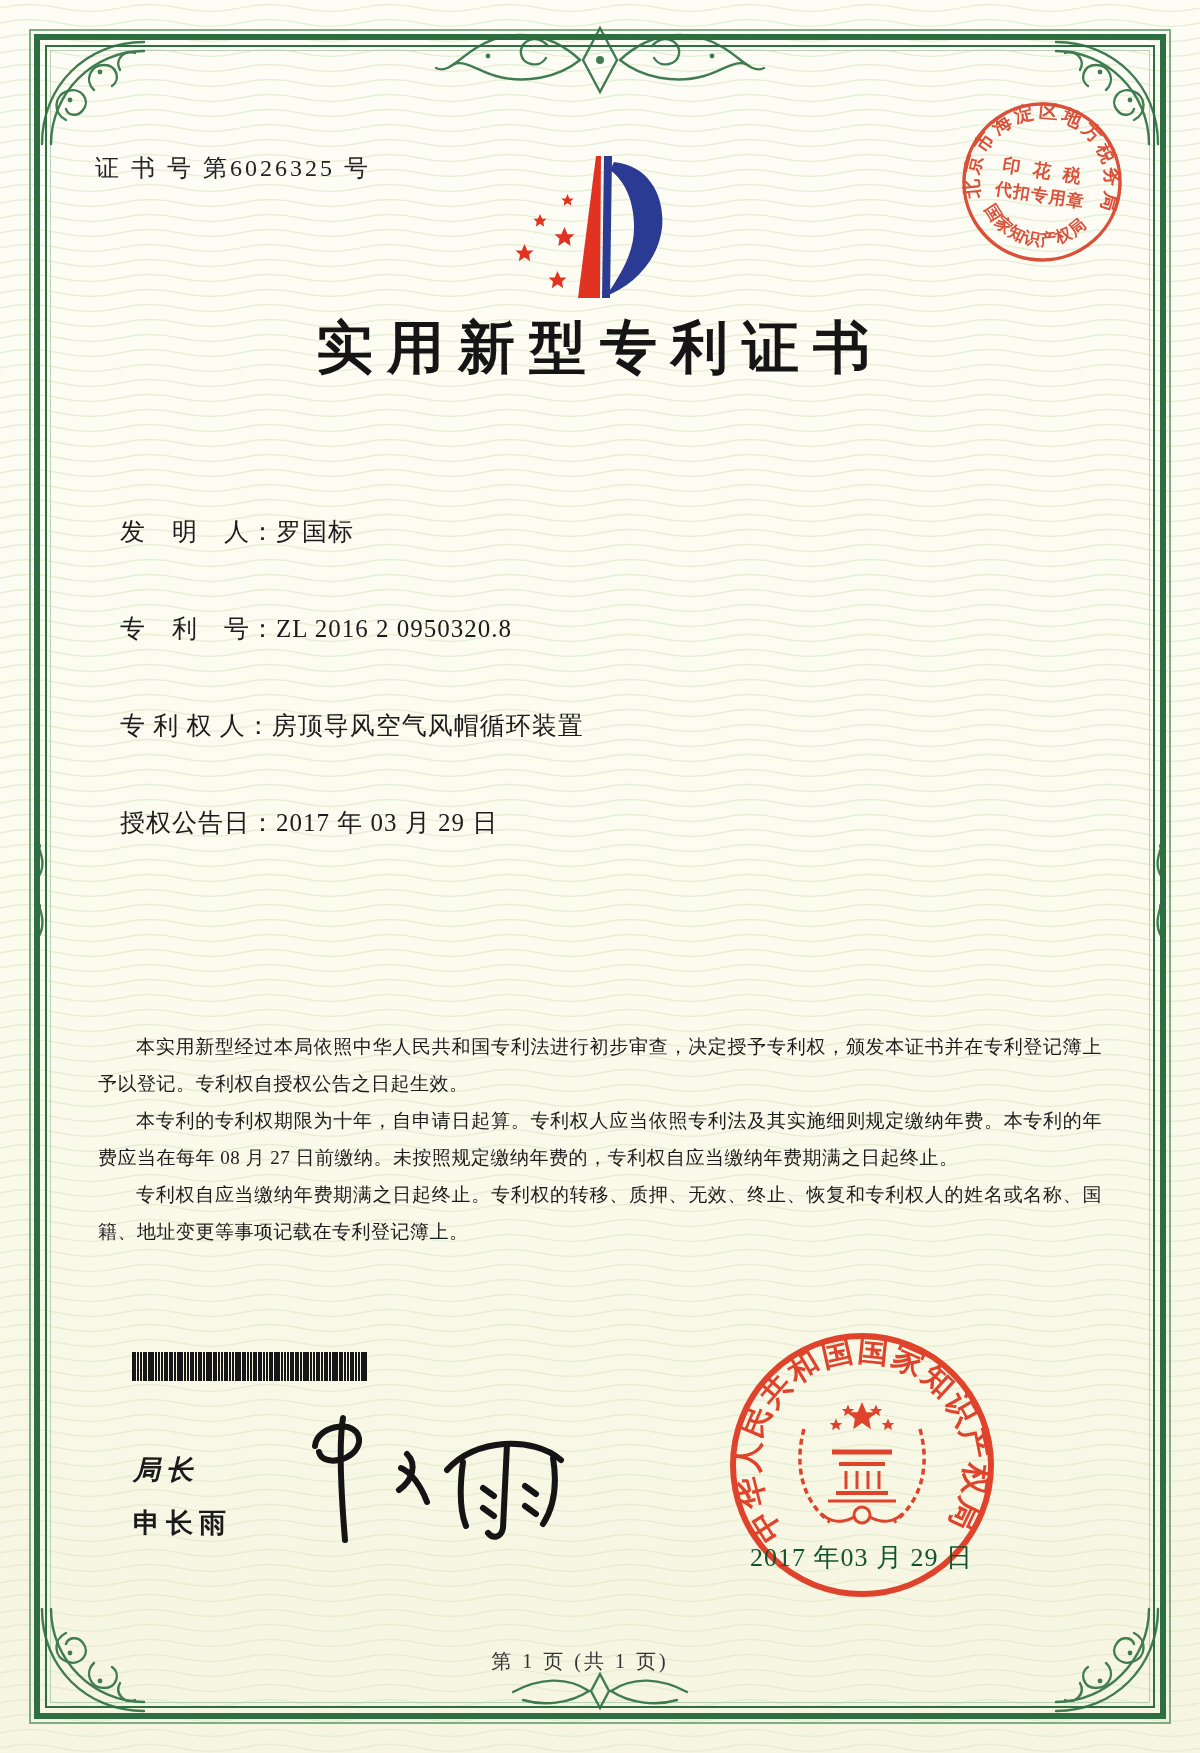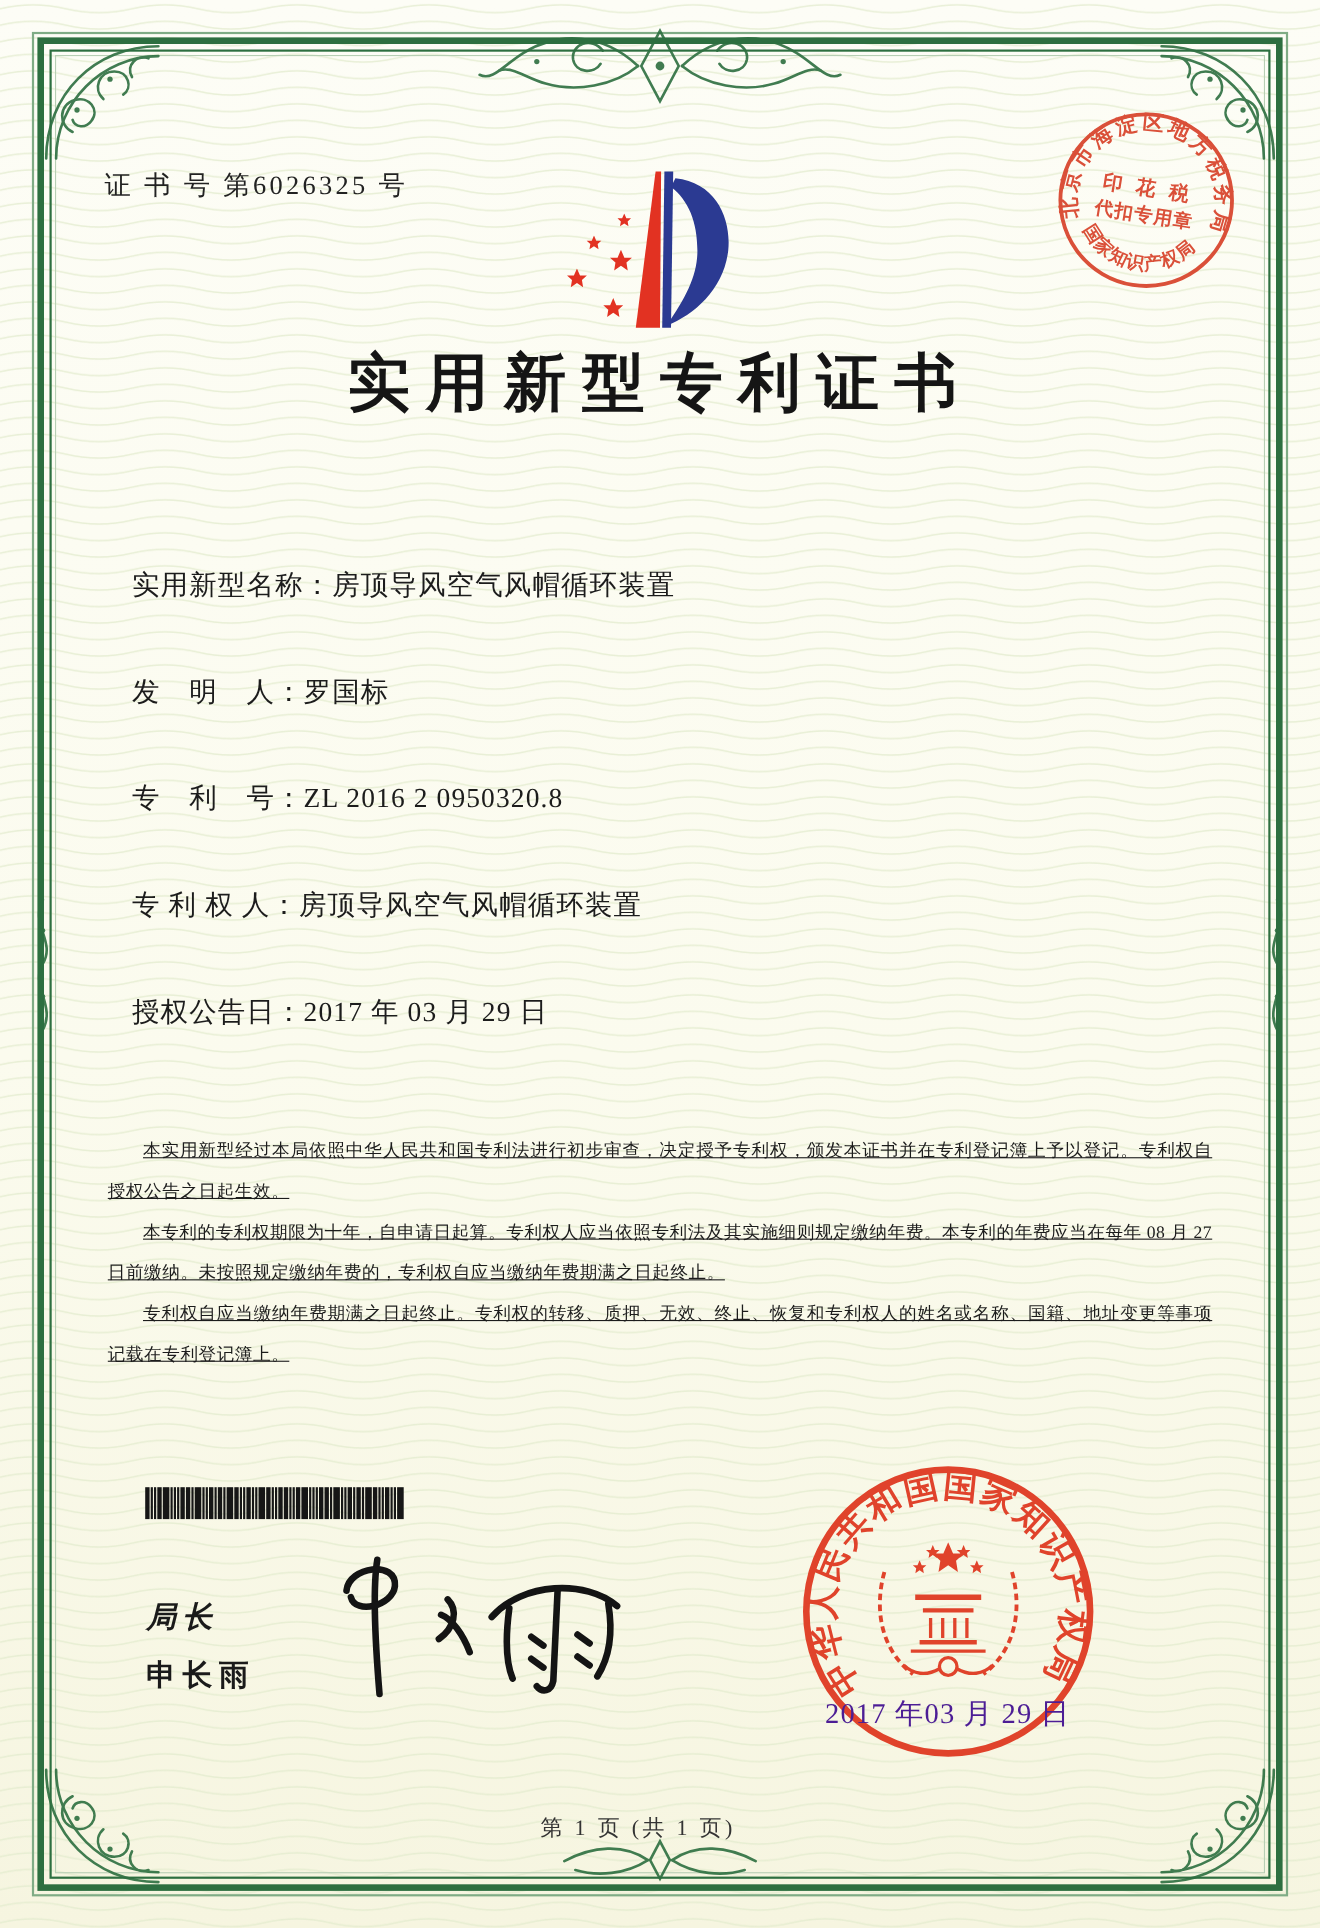--- a/index.html
+++ b/index.html
@@ -28,39 +28,39 @@
   .side-r{transform:scaleX(-1);}
   
   .cert-no{left:95px;top:152px;font-size:24px;letter-spacing:3px;color:#222;z-index:3;}
   .title{left:0;width:1200px;top:310px;text-align:center;font-size:57px;font-weight:700;
          letter-spacing:14px;color:#151515;z-index:3;}
   .fields{left:120px;top:515px;right:110px;z-index:3;}
   .field{font-size:25px;color:var(--ink);margin-bottom:64px;white-space:nowrap;}
   .flabel{letter-spacing:1px;}
   .fvalue{letter-spacing:1px;}
   .paras{left:98px;top:1028px;width:1004px;z-index:3;}
-  .paras p{margin:0;font-size:16px;line-height:37px;text-indent:2em;text-align:justify;
-           color:var(--ink);letter-spacing:.5px;text-decoration:underline;}
+  .paras p{margin:0;font-size:19px;line-height:37px;text-indent:2em;text-align:justify;
+           color:var(--ink);letter-spacing:.5px;}
   .barcode{left:132px;top:1352px;width:326px;height:29px;z-index:3;font-size:0;}
   .barcode i{display:inline-block;height:100%;background:#161616;vertical-align:top;}
   .director{left:133px;z-index:3;font-family:"Liberation Sans",sans-serif;
             font-weight:600;color:#1a1a1a;font-size:27px;letter-spacing:6px;}
   .d1{top:1452px;font-style:italic;} .d2{top:1505px;}
   .sig{left:295px;top:1408px;z-index:4;}
   .sig path{stroke:#141414;fill:none;stroke-width:6;stroke-linecap:round;stroke-linejoin:round;}
   .stamp{left:952px;top:92px;z-index:4;transform:rotate(9deg);opacity:.93;}
   .stamp text{fill:var(--stamp-red);font-weight:700;}
   .stamp .ring{stroke:var(--stamp-red);fill:none;stroke-width:3.5;}
   .seal{left:722px;top:1325px;z-index:3;opacity:.95;}
   .seal .ring{stroke:var(--seal-red);fill:none;stroke-width:6;}
   .seal text{fill:var(--seal-red);font-weight:700;}
   .seal .em{stroke:var(--seal-red);fill:none;}
   .seal .emf{fill:var(--seal-red);}
   .logo{left:500px;top:150px;z-index:3;}
-  .seal-date{left:750px;top:1540px;font-size:26px;letter-spacing:1px;color:#4c1d95;z-index:5;white-space:nowrap;}
+  .seal-date{left:750px;top:1540px;font-size:26px;letter-spacing:1px;color:#14532d;z-index:5;white-space:nowrap;}
   .footer{left:30px;width:1100px;top:1648px;text-align:center;font-size:20px;
           letter-spacing:3px;color:#333;z-index:3;}
   .starfill{fill:var(--logo-red);}
 </style>
 </head>
 <body style="--border-green: #2d6f40; --seal-red: #df3a22; --stamp-red: #d8432b; --logo-blue: #2b3a92; --logo-red: #e23222;">
 
 <svg width="0" height="0" style="position:absolute">
   <defs>
     <symbol id="st" viewBox="-10 -10 20 20">
@@ -183,21 +183,20 @@
     <circle class="ring" cx="90" cy="90" r="78"></circle>
     <text font-size="19"><textPath href="#tsTop" startOffset="2" textLength="244" lengthAdjust="spacing-and-glyphs">北京市海淀区地方税务局</textPath></text>
     <text x="90" y="85" font-size="18" letter-spacing="4" text-anchor="middle">印 花 税</text>
     <text x="90" y="109" font-size="17" letter-spacing="1" text-anchor="middle">代扣专用章</text>
     <text font-size="16.5"><textPath href="#tsBot" startOffset="1" textLength="121" lengthAdjust="spacing-and-glyphs">国家知识产权局</textPath></text>
   </svg>
 
   <div class="abs title">实用新型专利证书</div>
 
   <div class="abs fields">
-    <div class="field"><span class="flabel">实用新型名称：</span><span class="fvalue">房顶导风空气风帽循环装置</span></div>
     <div class="field"><span class="flabel">发　明　人：</span><span class="fvalue">罗国标</span></div>
     <div class="field"><span class="flabel">专　利　号：</span><span class="fvalue">ZL 2016 2 0950320.8</span></div>
     <div class="field"><span class="flabel">专 利 权 人：</span><span class="fvalue">房顶导风空气风帽循环装置</span></div>
     <div class="field"><span class="flabel">授权公告日：</span><span class="fvalue">2017 年 03 月 29 日</span></div>
   </div>
 
   <div class="abs paras">
     <p>本实用新型经过本局依照中华人民共和国专利法进行初步审查，决定授予专利权，颁发本证书并在专利登记簿上予以登记。专利权自授权公告之日起生效。</p>
     <p>本专利的专利权期限为十年，自申请日起算。专利权人应当依照专利法及其实施细则规定缴纳年费。本专利的年费应当在每年 08 月 27 日前缴纳。未按照规定缴纳年费的，专利权自应当缴纳年费期满之日起终止。</p>
     <p>专利权自应当缴纳年费期满之日起终止。专利权的转移、质押、无效、终止、恢复和专利权人的姓名或名称、国籍、地址变更等事项记载在专利登记簿上。</p>

